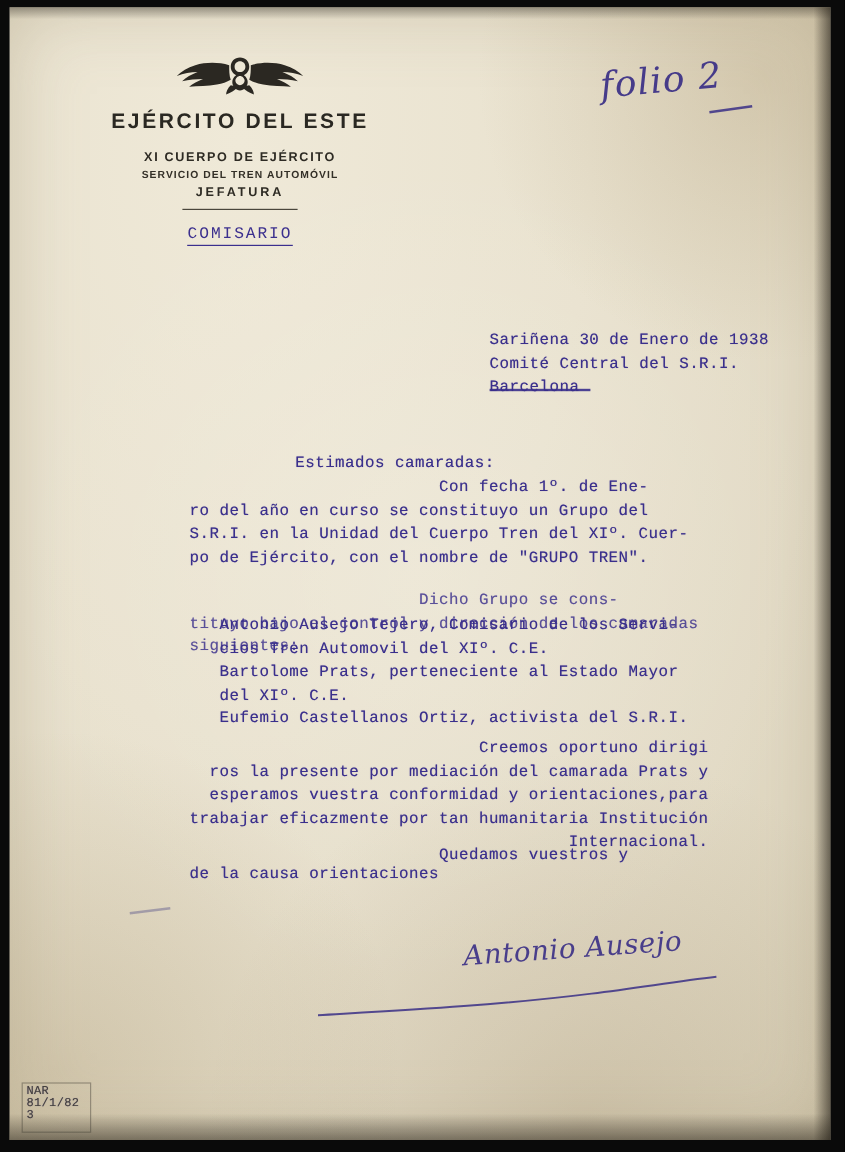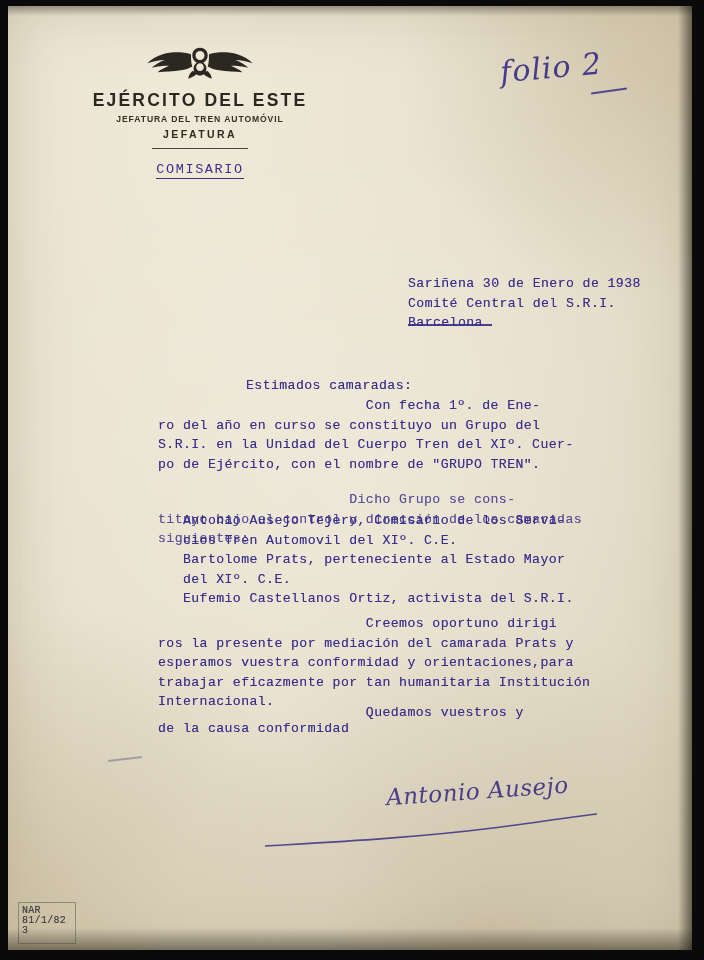--- a/index.html
+++ b/index.html
@@ -176,21 +176,21 @@
 
   #salutation {
     position: absolute;
     left: 238px;
     top: 370px;
   }
 
   #para1 { position: absolute; left: 150px; top: 390px; }
   #para2 { position: absolute; left: 150px; top: 484px; }
   #names  { position: absolute; left: 150px; top: 505px; }
-  #para3 { position: absolute; left: 150px; top: 608px; }
+  #para3 { position: absolute; left: 150px; top: 608px; text-align: right; }
   #closing1 { position: absolute; left: 150px; top: 697px; }
   #closing2 { position: absolute; left: 150px; top: 713px; }
   #bycommittee { position: absolute; left: 150px; top: 744px; }
 
   
   .faint { opacity: 0.82; }
 
   
   #signature {
     position: absolute;
@@ -259,21 +259,22 @@
       <svg id="emblem" viewBox="0 0 200 56" width="150" height="36" aria-hidden="true">
         <g fill="#2b2822">
           <path d="M100 6 c-7 0 -12 5 -12 12 0 5 3 9 7 11 -3 2 -5 5 -5 9 0 6 5 11 10 11 5 0 10 -5 10 -11 0 -4 -2 -7 -5 -9 4 -2 7 -6 7 -11 0 -7 -5 -12 -12 -12z m0 5 c4 0 7 3 7 7 0 4 -3 7 -7 7 -4 0 -7 -3 -7 -7 0 -4 3 -7 7 -7z m0 19 c3 0 6 3 6 6 0 3 -3 6 -6 6 -3 0 -6 -3 -6 -6 0 -3 3 -6 6 -6z"></path>
           <path d="M86 16 c-14 -4 -30 -4 -44 0 -10 3 -18 8 -24 14 9 -3 18 -5 27 -5 -8 3 -15 7 -20 12 9 -2 18 -3 27 -3 -7 3 -13 6 -18 10 12 -1 24 -1 36 -3 7 -1 13 -3 18 -6 -2 -6 -2 -12 -2 -19z"></path>
           <path d="M114 16 c14 -4 30 -4 44 0 10 3 18 8 24 14 -9 -3 -18 -5 -27 -5 8 3 15 7 20 12 -9 -2 -18 -3 -27 -3 7 3 13 6 18 10 -12 -1 -24 -1 -36 -3 -7 -1 -13 -3 -18 -6 2 -6 2 -12 2 -19z"></path>
           <path d="M88 42 c-4 4 -6 8 -6 12 6 -2 12 -6 16 -10z"></path>
           <path d="M112 42 c4 4 6 8 6 12 -6 -2 -12 -6 -16 -10z"></path>
         </g>
       </svg>
       <div id="org-name">EJÉRCITO DEL ESTE</div>
-      <div id="service">JEFATURA DEL TREN AUTOMÓVIL</div>
+      <div id="corps">XI CUERPO DE EJÉRCITO</div>
+      <div id="service">SERVICIO DEL TREN AUTOMÓVIL</div>
       <div id="headquarters">JEFATURA</div>
       <div id="rule"></div>
       <div style="">
         <span id="commissar">COMISARIO</span>
       </div>
     </div>
 
     <div id="folio-note">folio 2</div>
     <div id="folio-underline"></div>
 
@@ -294,21 +295,21 @@
    cios Tren Automovil del XIº. C.E.
    Bartolome Prats, perteneciente al Estado Mayor
    del XIº. C.E.
    Eufemio Castellanos Ortiz, activista del S.R.I.</div>
     <div id="para3" class="tw">                         Creemos oportuno dirigi
 ros la presente por mediación del camarada Prats y
 esperamos vuestra conformidad y orientaciones,para
 trabajar eficazmente por tan humanitaria Institución
 Internacional.</div>
     <div id="closing1" class="tw">                         Quedamos vuestros y</div>
-    <div id="closing2" class="tw">de la causa conformidad</div>
+    <div id="closing2" class="tw">de la causa orientaciones</div>
 
     <div id="signature">Antonio Ausejo</div>
     <svg id="sig-flourish" viewBox="0 0 340 40" aria-hidden="true">
       <path d="M2 34 C 70 30, 150 26, 230 16 C 270 11, 300 6, 334 2" fill="none" stroke="#3a2f86" stroke-width="1.6" opacity="0.85"></path>
     </svg>
 
     <div id="pencil-mark"></div>
 
     <div id="archive-box"></div>
     <div id="archive-stamp" class="tw" style="color:#46423a;font-size:10px;line-height:10px;">NAR

